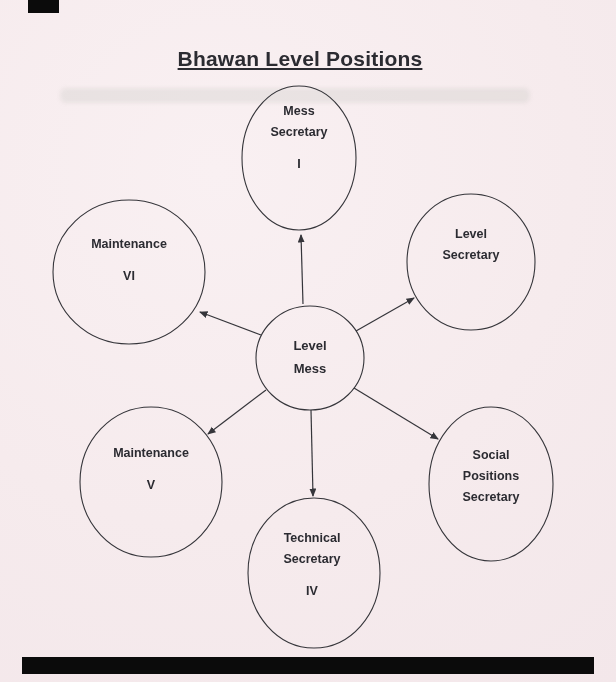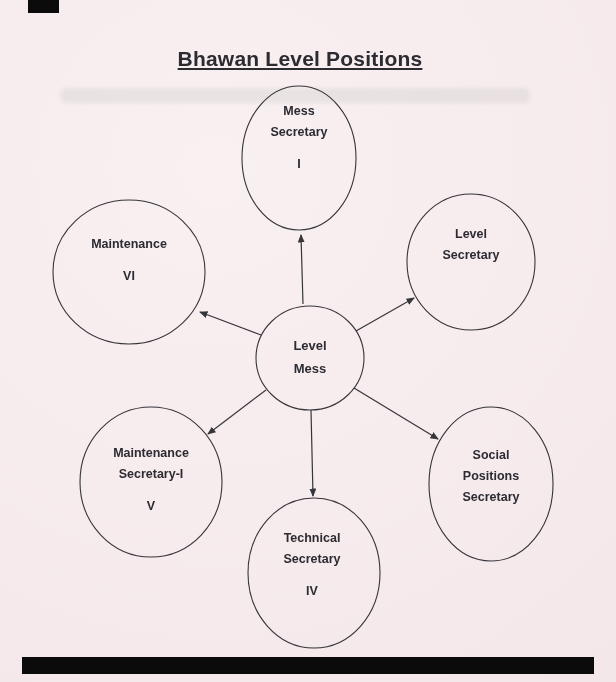--- a/index.html
+++ b/index.html
@@ -102,21 +102,20 @@
     <div>Secretary</div>
   </div>
 
   <div class="node" style="left:129px; top:234px;">
     <div>Maintenance</div>
     <div class="numeral">VI</div>
   </div>
 
   <div class="node" style="left:151px; top:443px;">
     <div>Maintenance</div>
-    <div>Secretary-I</div>
     <div class="numeral">V</div>
   </div>
 
   <div class="node" style="left:491px; top:445px;">
     <div>Social</div>
     <div>Positions</div>
     <div>Secretary</div>
   </div>
 
   <div class="node" style="left:312px; top:528px;">

